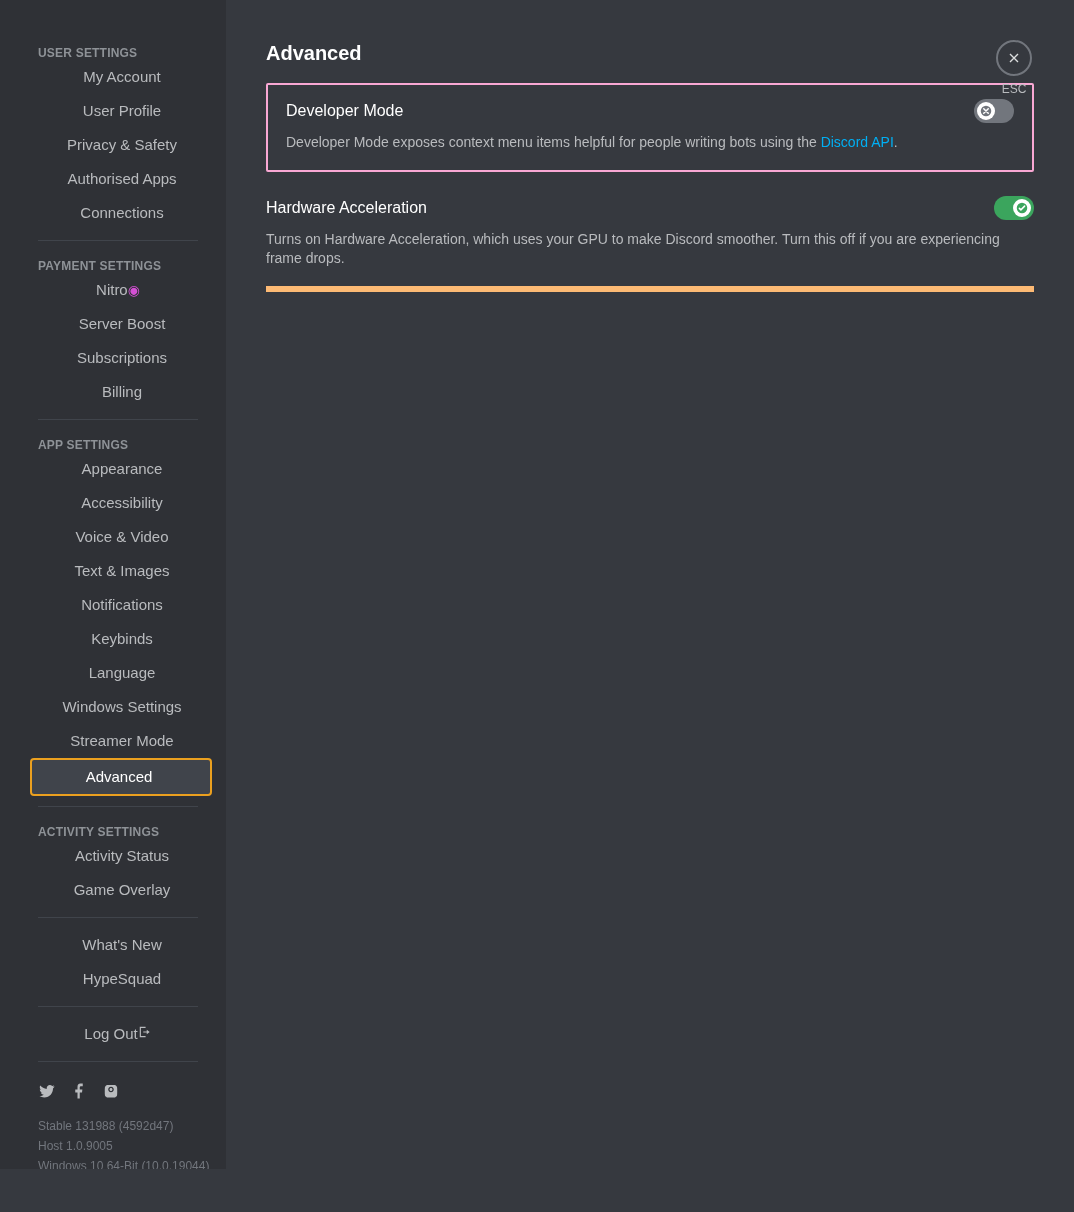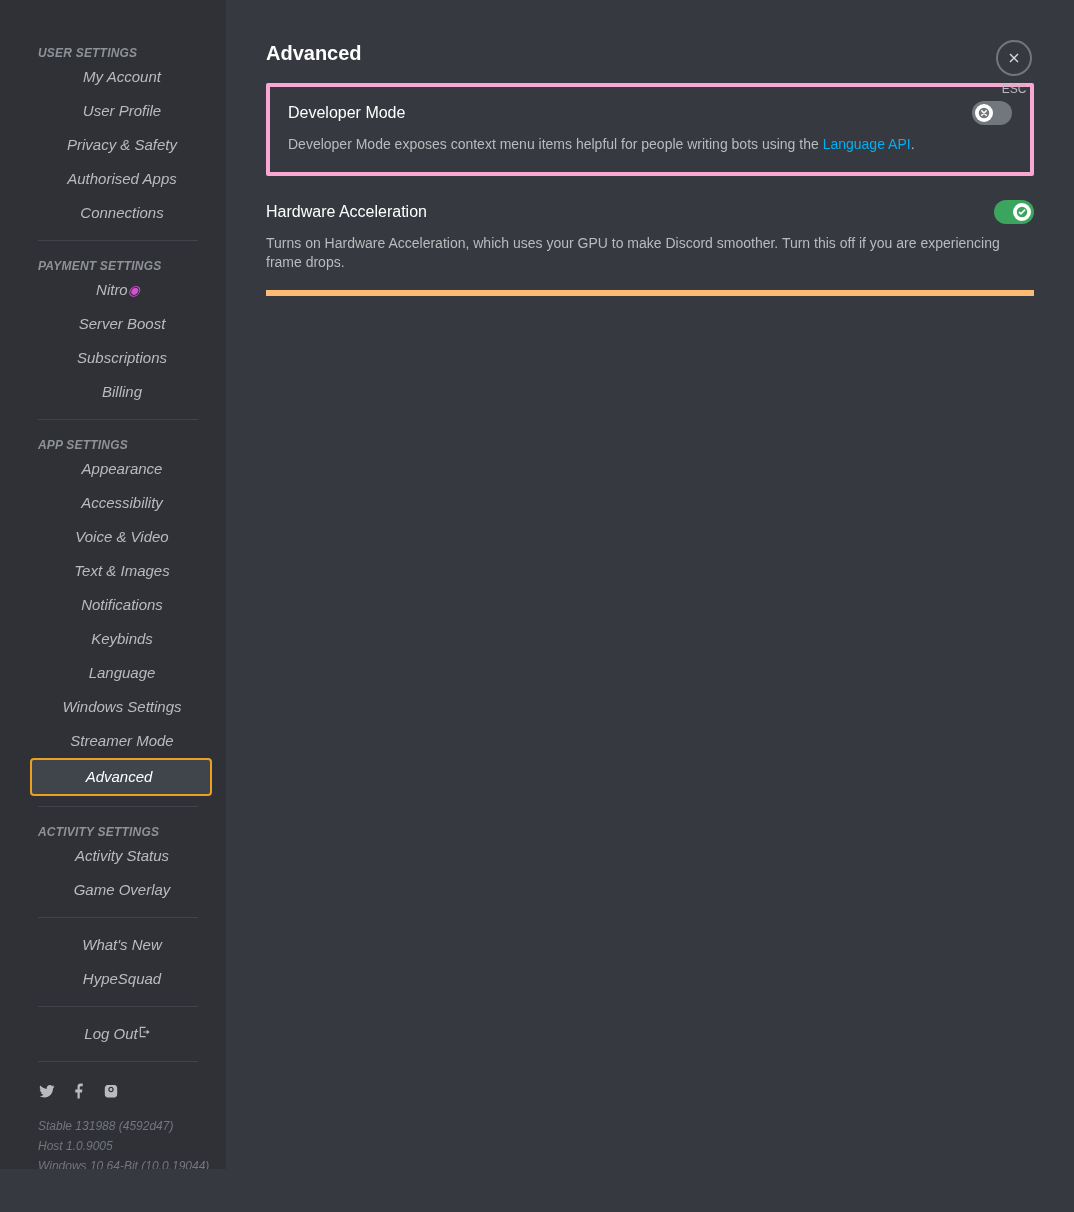--- a/index.html
+++ b/index.html
@@ -11,21 +11,20 @@
     height: 1212px;
     overflow: hidden;
     display: flex;
   }
   .sidebar {
     width: 226px;
     background: #2f3136;
     height: 1169px;
     overflow-y: auto;
     padding: 38px 10px 20px 10px;
-    font-style: italic;
   }
   .section-header {
     font-size: 12px;
     font-weight: 700;
     color: #8e9297;
     text-transform: uppercase;
     padding: 8px 18px 0px 28px;
     letter-spacing: 0.2px;
   }
   .nav-item {
@@ -86,21 +85,21 @@
     font-size: 20px;
     font-weight: 600;
     color: #fff;
     margin-bottom: 18px;
   }
   .setting-block {
     padding: 14px 18px 18px 18px;
     border-bottom: 6px solid #fdba74;
   }
   .setting-block.highlighted {
-    border: 4px solid #f9a8d4;
+    border: 2px solid #f9a8d4;
     border-radius: 2px;
     margin-bottom: 10px;
   }
   .setting-block.plain {
     padding: 14px 0 18px 0;
   }
   .setting-row {
     display: flex;
     justify-content: space-between;
     align-items: center;
@@ -287,21 +286,21 @@
       <div class="toggle off">
         <div class="knob">
           <svg viewBox="0 0 16 16">
               <circle cx="8" cy="8" r="7" fill="#72767d"></circle>
               <path d="M5 5l6 6M11 5l-6 6" stroke="#fff" stroke-width="2" stroke-linecap="round"></path>
             </svg>
         </div>
       </div>
     </div>
     <div class="setting-desc">
-      <span>Developer Mode exposes context menu items helpful for people writing bots using the </span><a href="#">Language API</a><span>.</span>
+      <span>Developer Mode exposes context menu items helpful for people writing bots using the </span><a href="#">Discord API</a><span>.</span>
     </div>
   </div>
 
   <div class="setting-block plain">
     <div class="setting-row">
       <div class="setting-title">Hardware Acceleration</div>
       <div class="toggle on">
         <div class="knob">
           <svg viewBox="0 0 16 16">
               <circle cx="8" cy="8" r="7" fill="#3ba55d"></circle>

